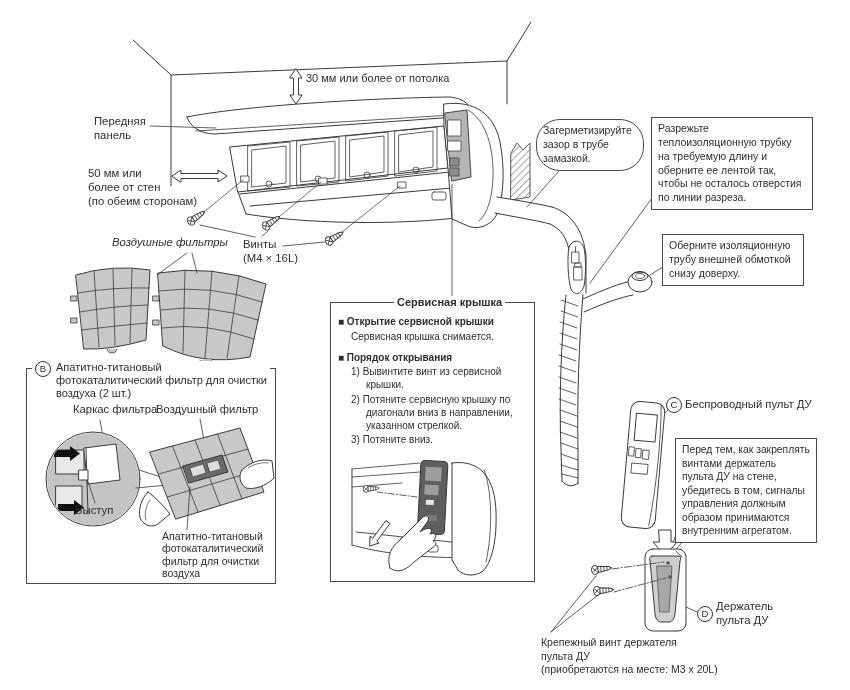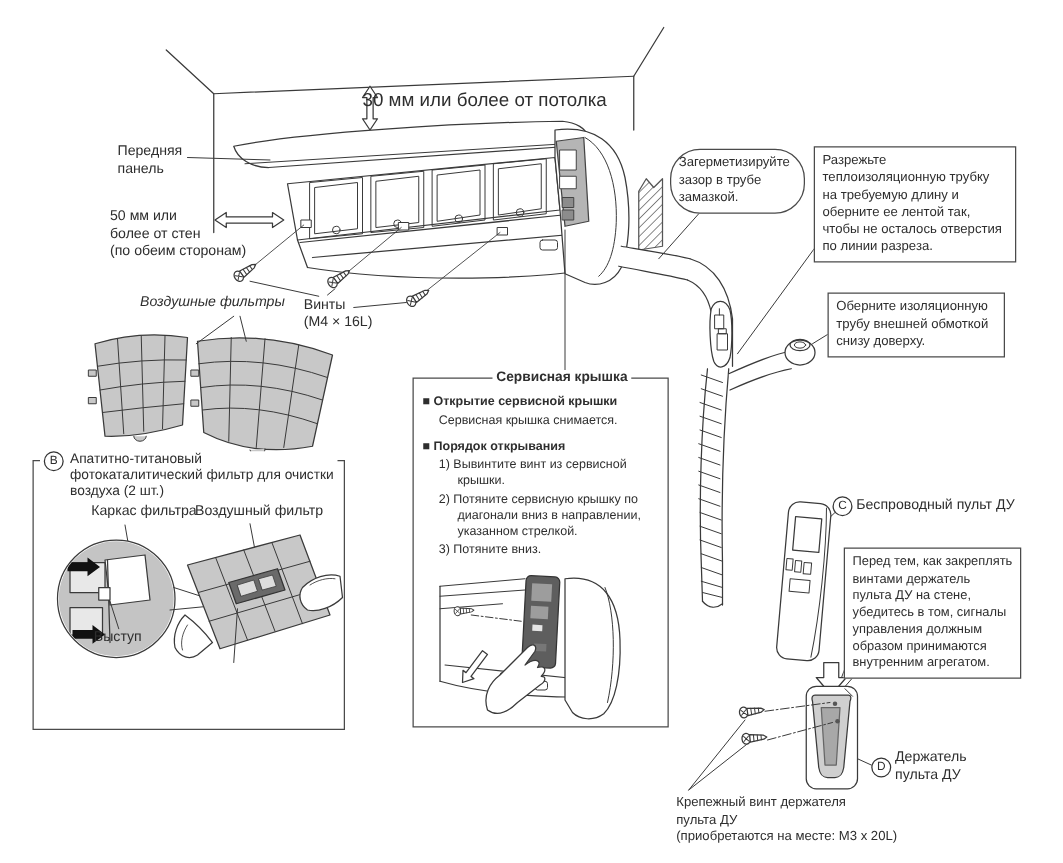--- a/index.html
+++ b/index.html
@@ -221,21 +221,21 @@
       <path d="M657,566 L672,566 L669,612 L660,612 Z" fill="#a8a8a8" stroke="#666"></path>
       <circle cx="668" cy="563" r="1.8" fill="#555" stroke="none"></circle>
       <circle cx="670" cy="577" r="1.8" fill="#555" stroke="none"></circle>
       <path d="M676,551 L682,557" stroke-width="0.8"></path>
       <use href="#screw" transform="translate(595,570) rotate(-8)"></use>
       <use href="#screw" transform="translate(597,591) rotate(-5)"></use>
       <path d="M612,569 L664,562 M614,592 L666,578" stroke-dasharray="7 2 1.5 2" stroke-width="0.8"></path>
     </g>
   </svg>
 
-  <div class="lbl" style="left:290px;top:72px;font-size:15px;">30 мм или более от потолка</div>
+  <div class="lbl" style="left:306px;top:72px;font-size:11px;">30 мм или более от потолка</div>
   <div class="lbl" style="left:94px;top:115px;">Передняя
 панель</div>
   <div class="lbl" style="left:88px;top:167px;">50 мм или
 более от стен
 (по обеим сторонам)</div>
   <div class="lbl" style="left:112px;top:236px;font-style:italic;">Воздушные фильтры</div>
   <div class="lbl" style="left:243px;top:238px;">Винты
 (M4 × 16L)</div>
 
   <div class="callout" style="left:536px;top:119px;width:94px;border-radius:24px;">Загерметизируйте зазор в трубе замазкой.</div>
@@ -244,20 +244,24 @@
   <div class="callout" style="left:675px;top:438px;width:128px;font-size:10.3px;">Перед тем, как закреплять винтами держатель пульта ДУ на стене, убедитесь в том, сигналы управления должным образом принимаются внутренним агрегатом.</div>
 
   <div class="framebox" style="left:26px;top:368px;width:248px;height:214px;"></div>
   <div class="boxtitle flex" style="left:32px;top:361px;width:232px;">
     <span class="badge inline">B</span>
     <span>Апатитно-титановый фотокаталитический фильтр для очистки воздуха (2 шт.)</span>
   </div>
   <div class="lbl" style="left:57px;top:403px;margin-left:16px;">Каркас фильтра</div>
   <div class="lbl" style="left:156px;top:403px;">Воздушный фильтр</div>
   <div class="lbl" style="left:75px;top:504px;">Выступ</div>
+  <div class="lbl small" style="left:162px;top:530px;">Апатитно-титановый
+фотокаталитический
+фильтр для очистки
+воздуха</div>
 
   <div class="framebox" style="left:330px;top:302px;width:203px;height:278px;border-width:1px;"></div>
   <div class="boxtitle" style="left:394px;top:296px;font-weight:bold;">Сервисная крышка</div>
   <div class="svc-content" style="left:338px;top:316px;width:190px;">
     <div class="hd">■ Открытие сервисной крышки</div>
     <div class="bd">Сервисная крышка снимается.</div>
     <div class="hd">■ Порядок открывания</div>
     <div class="steps">
       <div class="step">1) Вывинтите винт из сервисной крышки.</div>
       <div class="step">2) Потяните сервисную крышку по диагонали вниз в направлении, указанном стрелкой.</div>

